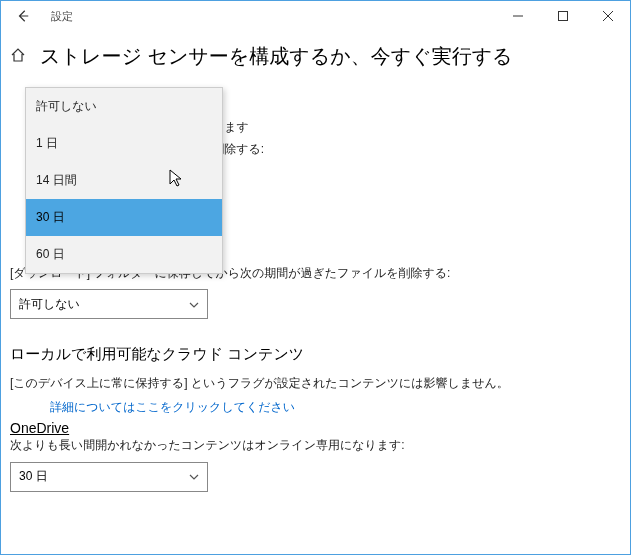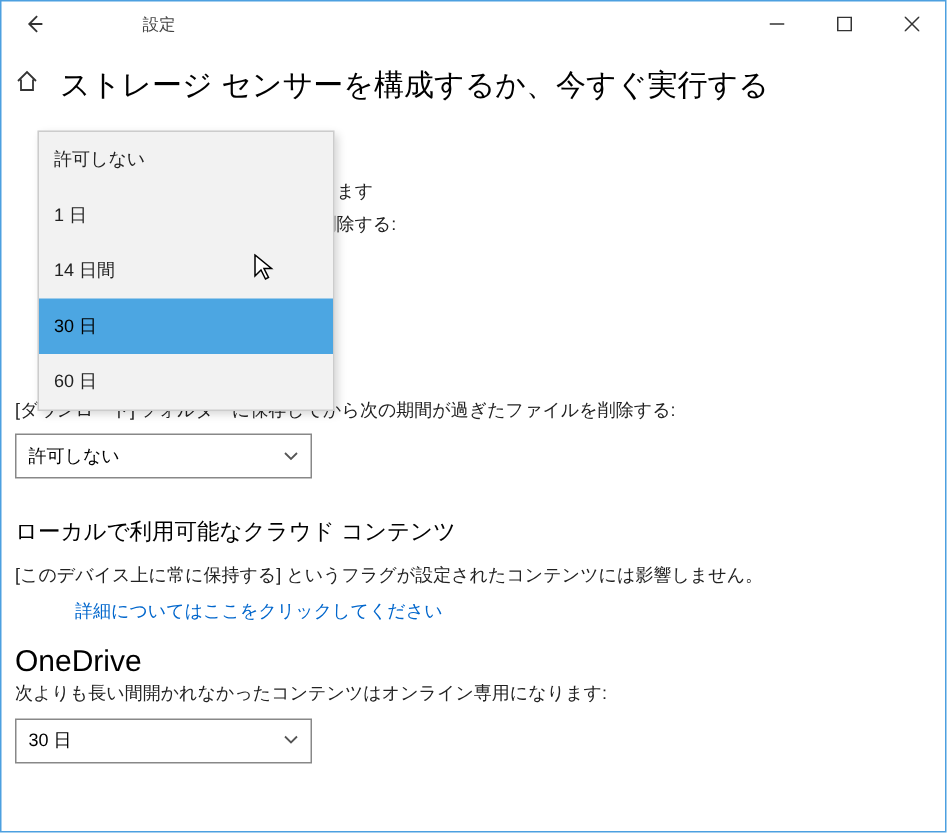--- a/index.html
+++ b/index.html
@@ -11,21 +11,20 @@
     width: 631px;
     height: 555px;
     overflow: hidden;
     border: 1px solid #4da0e0;
   }
   .titlebar {
     display: flex;
     align-items: center;
     height: 30px;
     padding-left: 8px;
-    gap: 44px;
   }
   .back-btn {
     width: 28px;
     height: 28px;
     display: flex;
     align-items: center;
     justify-content: center;
     font-size: 14px;
     color: #333;
   }
@@ -71,23 +70,24 @@
     color: #222;
     margin-bottom: 4px;
   }
   .section-heading {
     font-size: 15px;
     font-weight: 500;
     margin-top: 26px;
     margin-bottom: 10px;
   }
   .onedrive-heading {
-    font-size: 20px;
+    font-size: 14px;
     font-weight: 400;
-    margin-top: 14px;
+    margin-top: 4px;
+    text-decoration: underline;
   }
   .link {
     color: #0066cc;
     margin-top: 6px;
     font-size: 12px;
     cursor: pointer;
     margin-left: 40px;
   }
   .combo {
     width: 198px;

